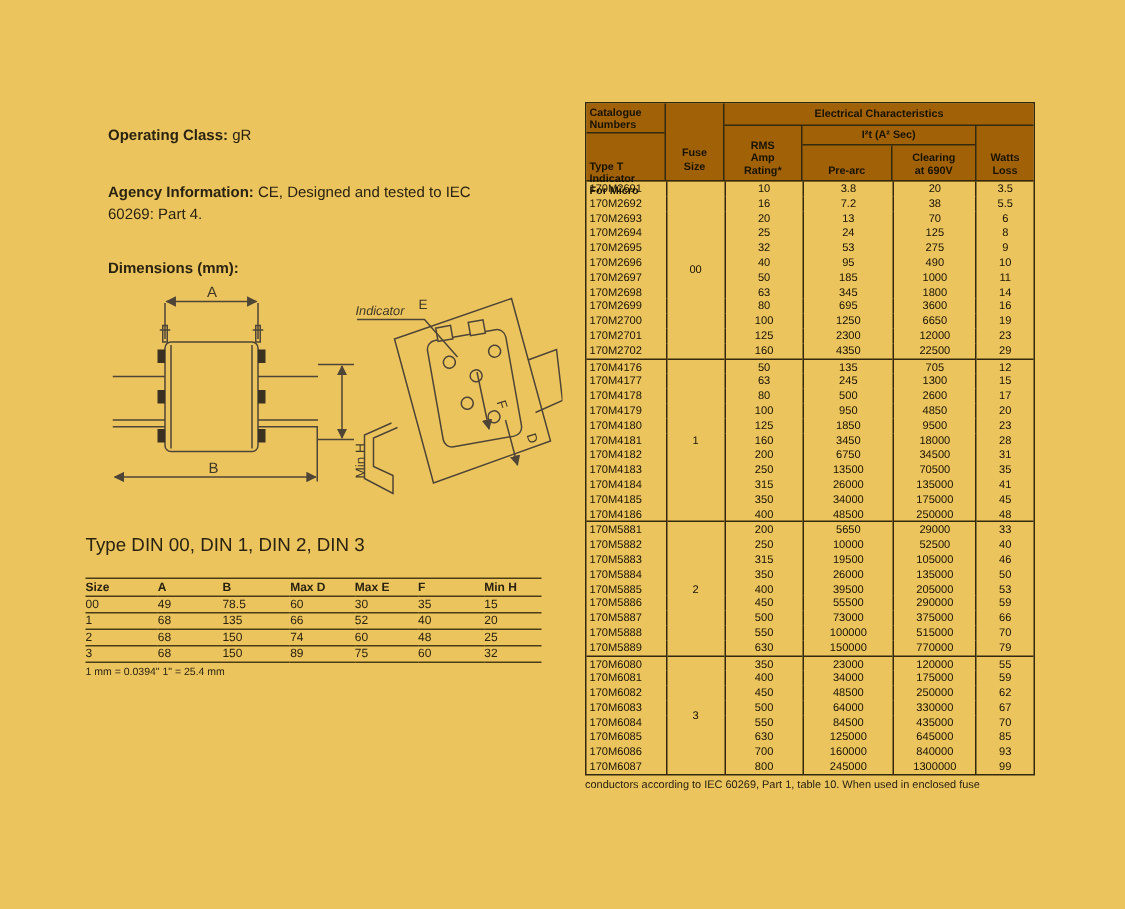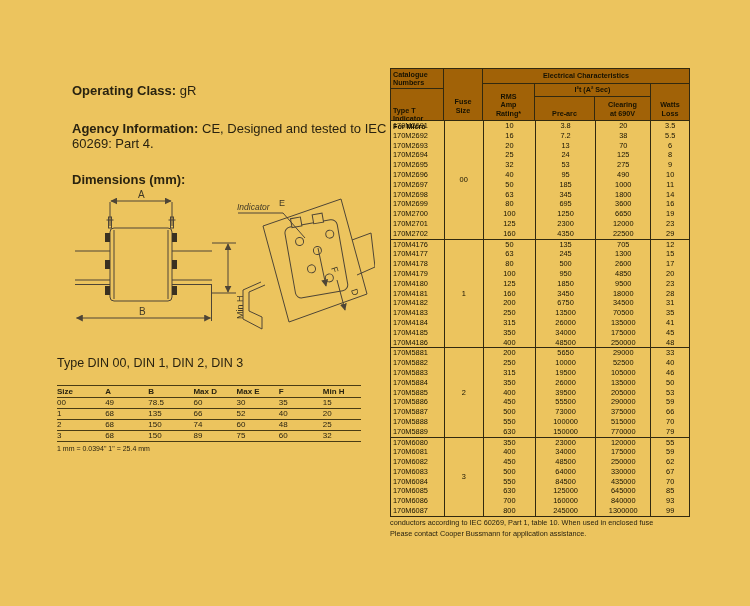--- a/index.html
+++ b/index.html
@@ -4,21 +4,21 @@
 <style>
   html,body{margin:0;padding:0;}
   body{
     width:750px;height:606px;position:relative;overflow:hidden;
     background:#ecc45e;color:#241e0c;
     font-family:"Liberation Sans",sans-serif;
     -webkit-font-smoothing:antialiased;
   }
   .abs{position:absolute;}
   
-  .lbl{font-size:13px;line-height:15px;color:#2a2310;}
+  .lbl{font-size:10px;line-height:15px;color:#2a2310;}
   .lbl b{font-weight:bold;}
   
   .din-wrap{left:57px;top:356px;width:304px;}
   .din-title{font-size:12.5px;color:#2a2310;padding-bottom:15px;border-bottom:1.5px solid #4a3c14;}
   table.din{width:100%;border-collapse:collapse;table-layout:fixed;}
   table.din th{font-size:8px;font-weight:bold;text-align:left;line-height:11px;padding:0;border-bottom:1px solid #4a3c14;color:#2a2310;}
   table.din td{font-size:8px;text-align:left;line-height:10px;padding:0;border-bottom:1px solid #4a3c14;color:#2a2310;}
   .din-foot{font-size:7px;margin-top:3px;color:#2a2310;}
   
   .cat-wrap{left:390px;top:68px;width:300px;border:1.5px solid #32290f;box-sizing:border-box;}
@@ -533,14 +533,13 @@
           <td>245000</td>
           <td>1300000</td>
           <td>99</td>
         </tr>
       </tbody>
     </table>
 </div>
 
 <div class="abs cat-foot">
   <div>conductors according to IEC 60269, Part 1, table 10. When used in enclosed fuse</div>
-  <div>Please contact Cooper Bussmann for application assistance.</div>
 </div>
 
 </body></html>

